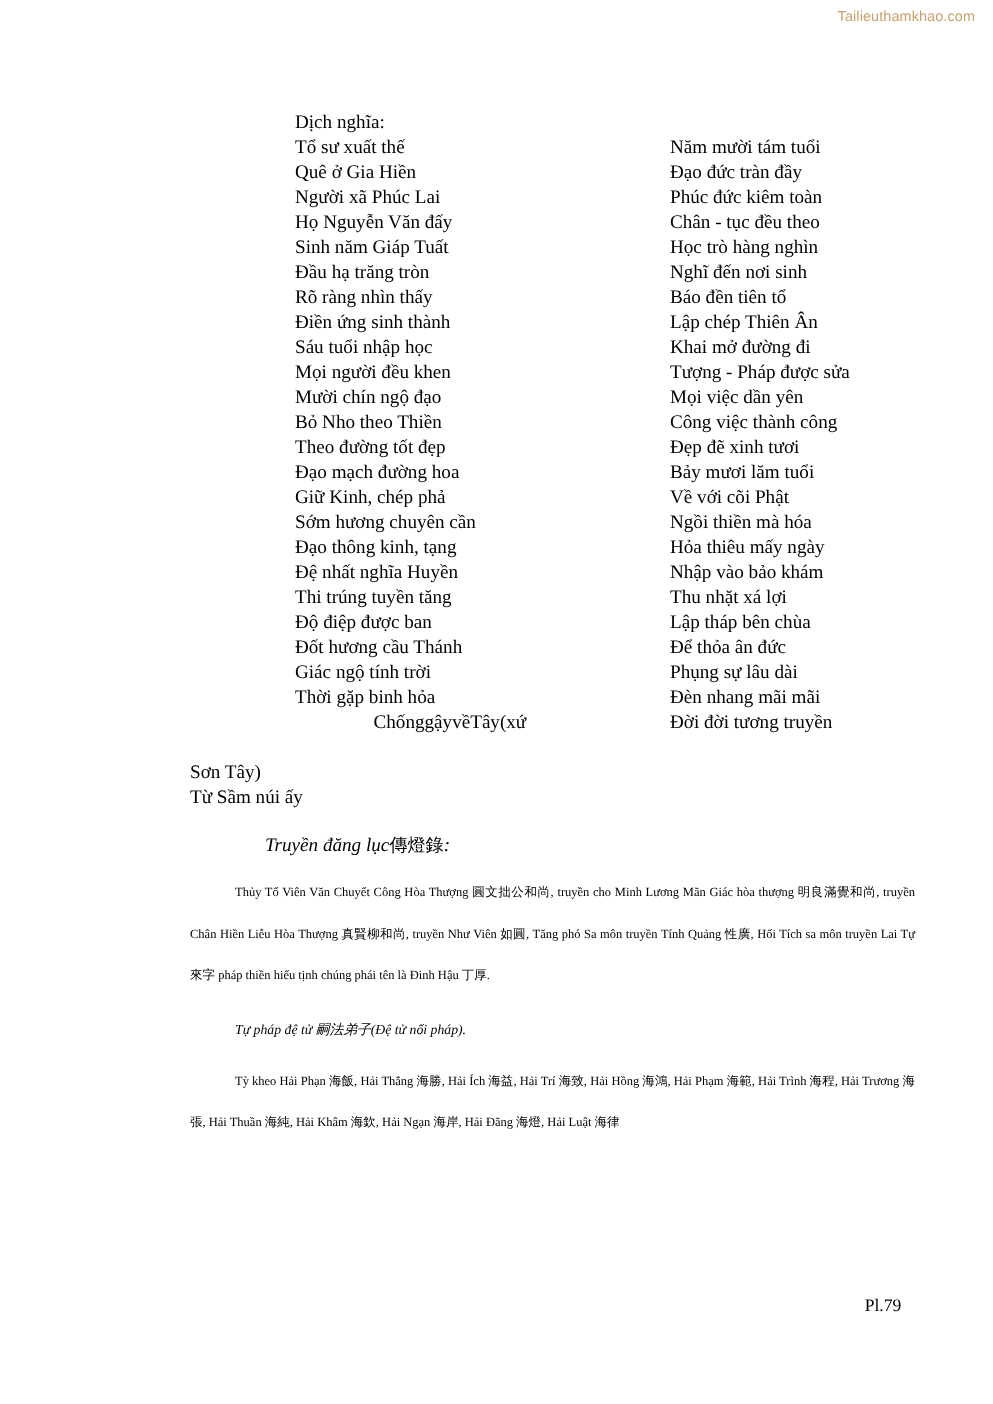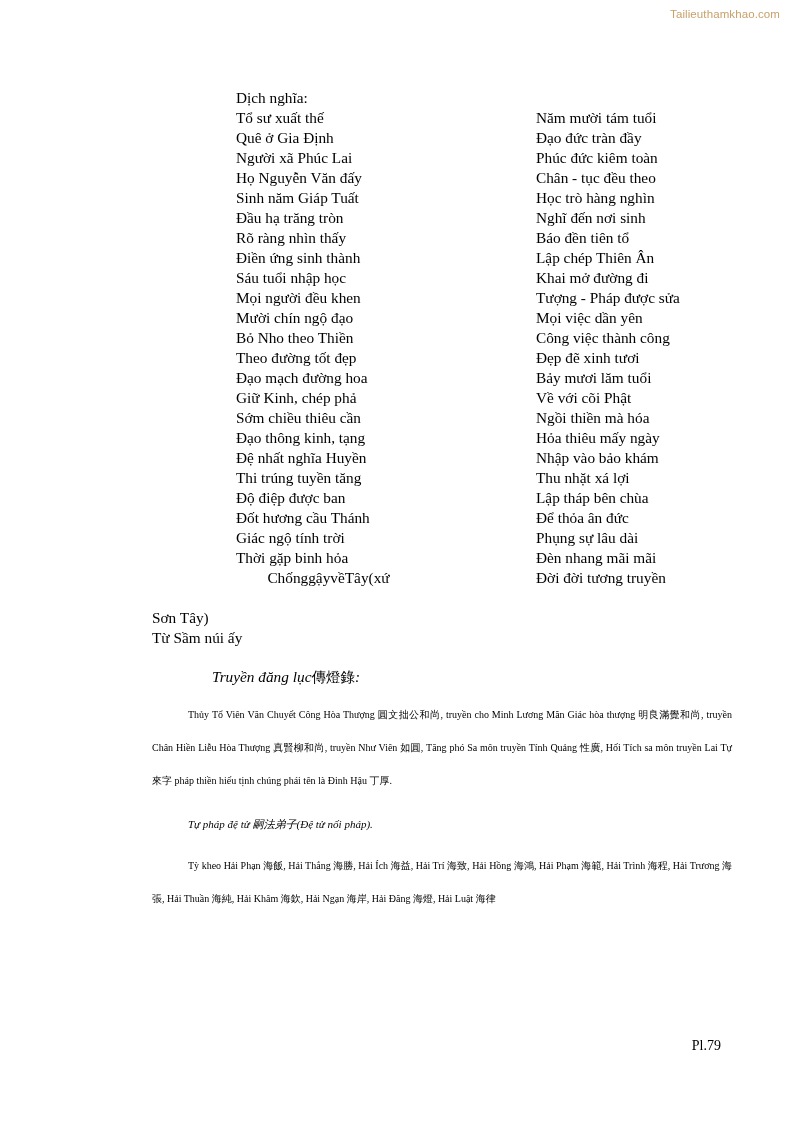--- a/index.html
+++ b/index.html
@@ -56,21 +56,21 @@
     top: 0;
   }
   .vcol.left { left: 84px; width: 230px; }
   .vcol.right { left: 384px; width: 240px; }
   .vline {
     white-space: nowrap;
     height: 20px;
   }
   .vline.justified {
     display: flex;
-    justify-content: center;
+    justify-content: flex-end;
     width: 185px;
   }
   .spacer-block { height: 520px; }
   .overflow-line {
     position: absolute;
     left: 0;
     top: 500px;
     font-size: 15.3px;
     line-height: 20px;
   }
@@ -125,35 +125,35 @@
   <div class="content">
 
     <div class="verse-block">
       <div class="verse-head">Dịch nghĩa:</div>
 
       <div class="verse-cols">
         <div class="spacer-block"></div>
 
         <div class="vcol left">
           <div class="vline">Tổ sư xuất thế</div>
-          <div class="vline">Quê ở Gia Định</div>
+          <div class="vline">Quê ở Gia Hiền</div>
           <div class="vline">Người xã Phúc Lai</div>
           <div class="vline">Họ Nguyễn Văn đấy</div>
           <div class="vline">Sinh năm Giáp Tuất</div>
           <div class="vline">Đầu hạ trăng tròn</div>
           <div class="vline">Rõ ràng nhìn thấy</div>
           <div class="vline">Điền ứng sinh thành</div>
           <div class="vline">Sáu tuổi nhập học</div>
           <div class="vline">Mọi người đều khen</div>
           <div class="vline">Mười chín ngộ đạo</div>
           <div class="vline">Bỏ Nho theo Thiền</div>
           <div class="vline">Theo đường tốt đẹp</div>
           <div class="vline">Đạo mạch đường hoa</div>
           <div class="vline">Giữ Kinh, chép phả</div>
-          <div class="vline">Sớm chiều thiêu cần</div>
+          <div class="vline">Sớm hương chuyên cần</div>
           <div class="vline">Đạo thông kinh, tạng</div>
           <div class="vline">Đệ nhất nghĩa Huyền</div>
           <div class="vline">Thi trúng tuyền tăng</div>
           <div class="vline">Độ điệp được ban</div>
           <div class="vline">Đốt hương cầu Thánh</div>
           <div class="vline">Giác ngộ tính trời</div>
           <div class="vline">Thời gặp binh hỏa</div>
           <div class="vline justified">
             <span>Chống</span>
             <span>gậy</span>

